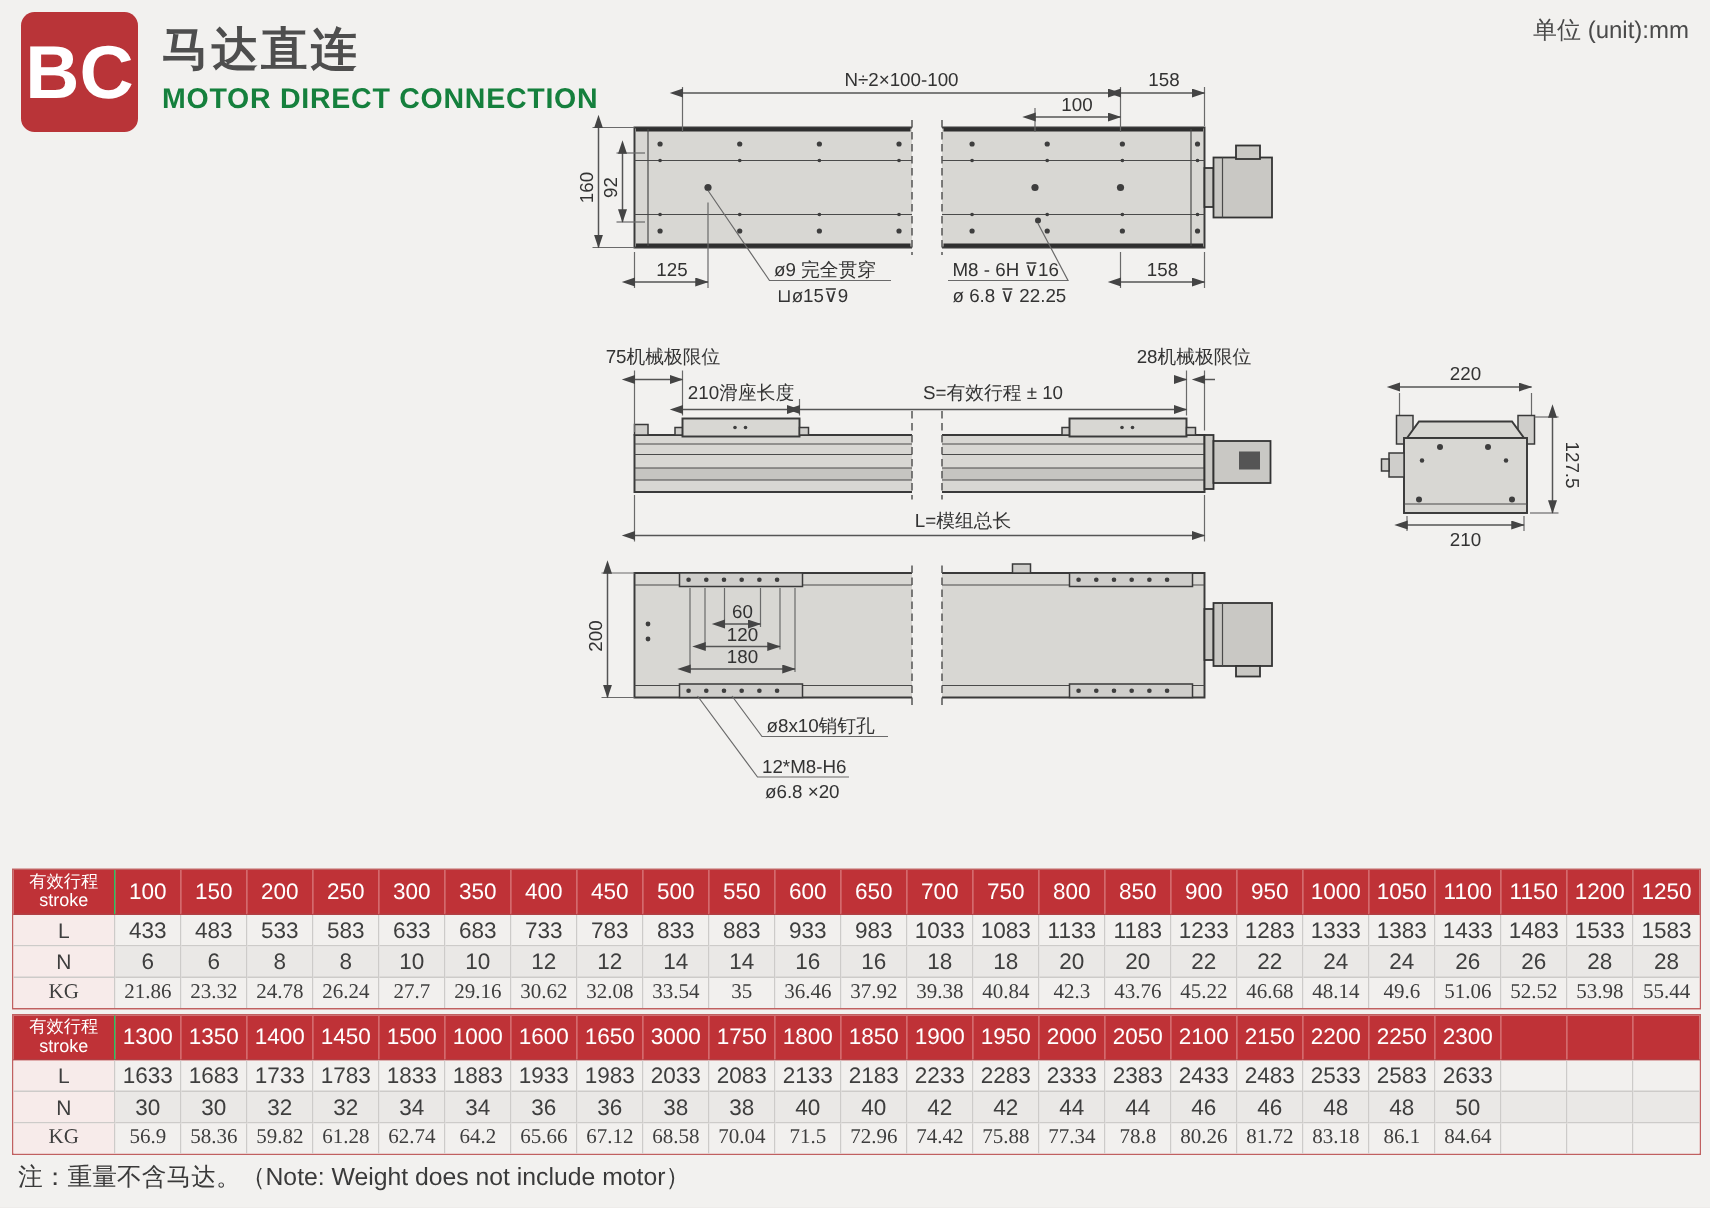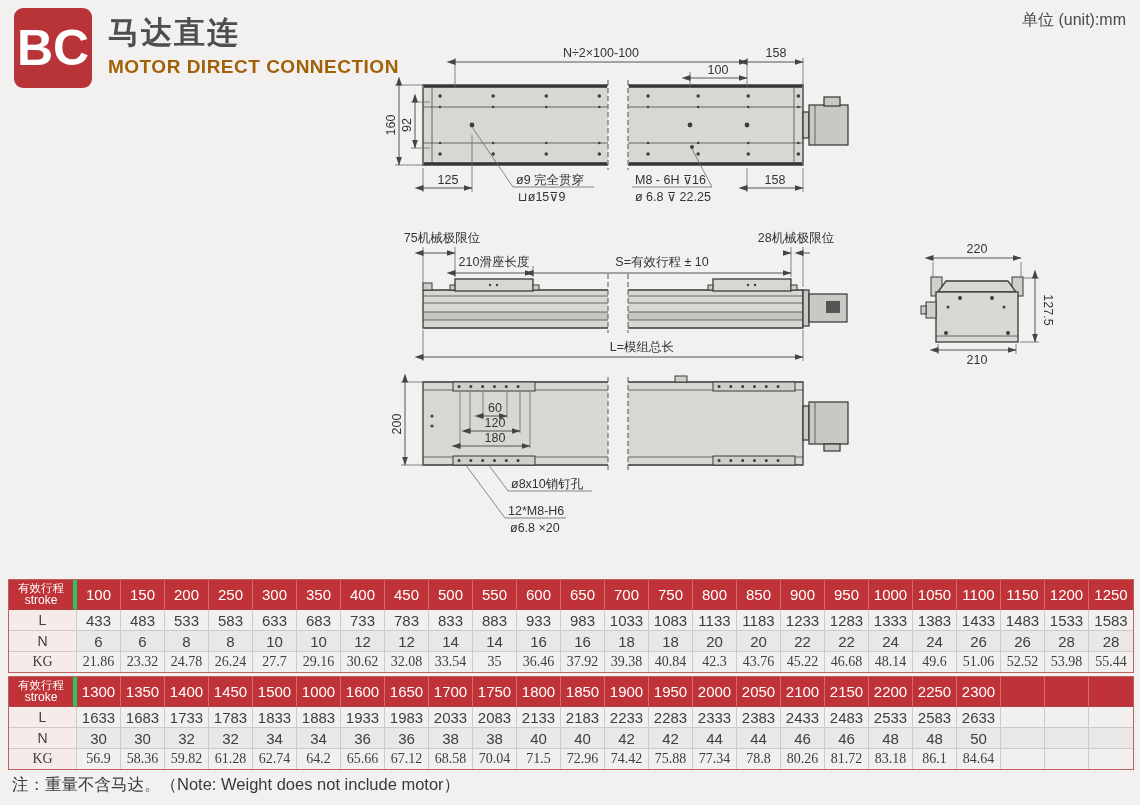--- a/index.html
+++ b/index.html
@@ -2,21 +2,21 @@
 <html><head>
 <meta charset="utf-8">
 <style>
   html,body{margin:0;padding:0;background:#e9e8e6;font-family:"Liberation Sans",sans-serif;}
   #page{position:relative;width:1140px;height:805px;background:#f2f1ef;overflow:hidden;}
 
   
   .logo{position:absolute;left:14px;top:8px;width:78px;height:80px;background:#b93438;border-radius:9px;
         display:flex;align-items:center;justify-content:center;color:#fff;font-size:50px;font-weight:bold;}
   .title-cn{position:absolute;left:108px;top:12px;font-size:31px;font-weight:bold;color:#4e4e4e;letter-spacing:2px;}
-  .title-en{position:absolute;left:108px;top:56px;font-size:19px;font-weight:bold;color:#a16207;letter-spacing:.5px;}
+  .title-en{position:absolute;left:108px;top:56px;font-size:19px;font-weight:bold;color:#15803d;letter-spacing:.5px;}
   .unit{position:absolute;right:14px;top:10px;font-size:16px;color:#4a4a4a;}
 
   
   #drawing{position:absolute;left:380px;top:40px;}
   #drawing text{font-family:"Liberation Sans","DejaVu Sans",sans-serif;fill:#333;}
   .dt{font-size:12.5px;}
   .ct{font-size:12.5px;}
   .dim{stroke:#555;stroke-width:1;fill:none;}
   .ext{stroke:#6a6a6a;stroke-width:.8;fill:none;}
   .bodyfill{fill:#d8d7d3;stroke:#3a3a3a;stroke-width:1.3;}
@@ -31,21 +31,21 @@
 
   
   .spec-table{position:absolute;left:8px;width:1124px;display:grid;
     grid-template-columns:68px repeat(24,1fr);grid-template-rows:30px 21px 21px 20px;
     border:1px solid #c06060;background:#fff;}
   #table1{top:579px;}
   #table2{top:676px;}
   .cell{display:flex;align-items:center;justify-content:center;font-size:15px;color:#3e3e3e;
     border-right:1px solid #cdcbc9;border-bottom:1px solid #cdcbc9;overflow:hidden;white-space:nowrap;}
   .cell.h{background:#bf3237;color:#fff;border-right:1px solid #d4696d;border-bottom:1px solid #b14045;}
-  .cell.corner{background:#bf3237;color:#fff;flex-direction:column;line-height:1.1;border-right:4px solid #22c55e;border-bottom:1px solid #b14045;}
+  .cell.corner{background:#bf3237;color:#fff;flex-direction:column;line-height:1.1;border-right:1px solid #22c55e;border-bottom:1px solid #b14045;}
   .corner .cn{font-size:11.5px;}
   .corner .en{font-size:12px;}
   .cell.r0{background:#f2f0ee;}
   .cell.r1{background:#eae8e6;}
   .cell.r2{background:#f2f0ee;font-size:14px;font-family:Liberation Serif, serif;}
   .cell.lab{background:#f7ebea;font-size:14px;}
   .cell:nth-child(25n){border-right:none;}
   .cell:nth-child(n+76){border-bottom:none;}
 
   .note{position:absolute;left:12px;top:774px;font-size:16.5px;color:#3a3a3a;}
@@ -386,21 +386,21 @@
         <span class="en">stroke</span>
       </div>
       <div class="cell h">1300</div>
       <div class="cell h">1350</div>
       <div class="cell h">1400</div>
       <div class="cell h">1450</div>
       <div class="cell h">1500</div>
       <div class="cell h">1000</div>
       <div class="cell h">1600</div>
       <div class="cell h">1650</div>
-      <div class="cell h">1700</div>
+      <div class="cell h">3000</div>
       <div class="cell h">1750</div>
       <div class="cell h">1800</div>
       <div class="cell h">1850</div>
       <div class="cell h">1900</div>
       <div class="cell h">1950</div>
       <div class="cell h">2000</div>
       <div class="cell h">2050</div>
       <div class="cell h">2100</div>
       <div class="cell h">2150</div>
       <div class="cell h">2200</div>

